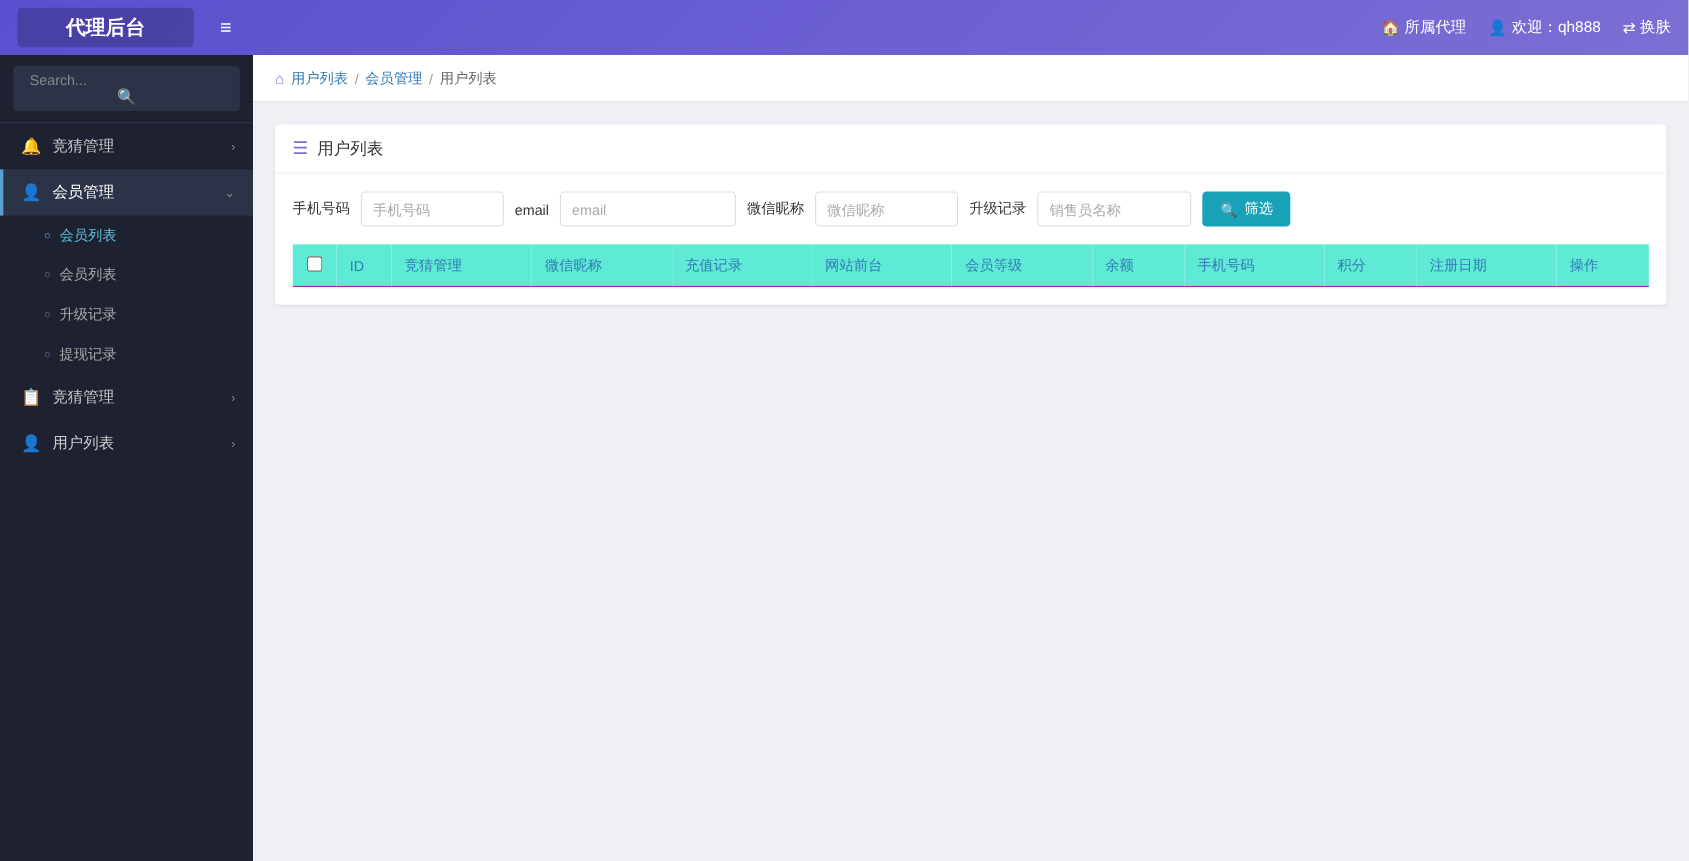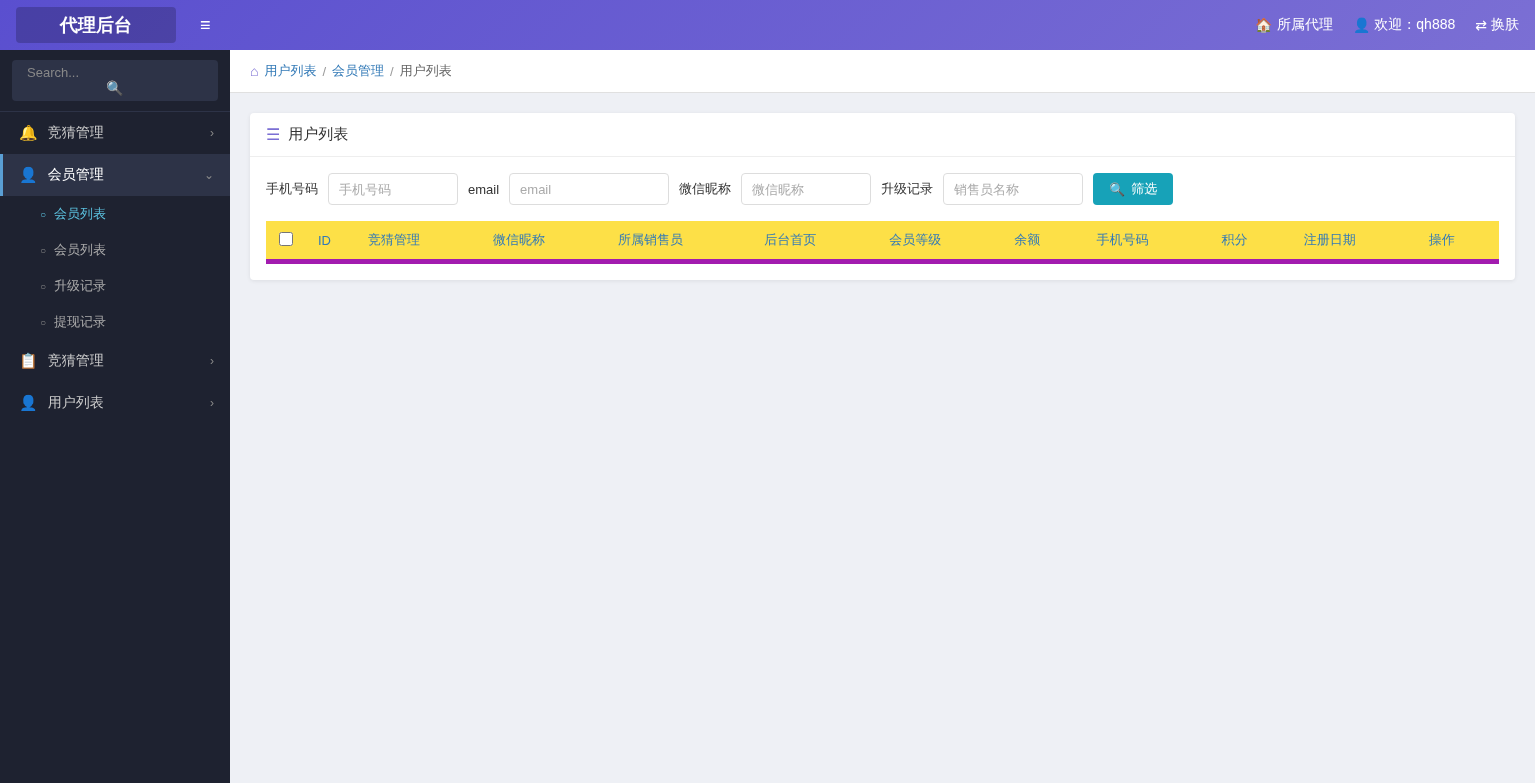--- a/index.html
+++ b/index.html
@@ -212,22 +212,22 @@
     }
 
     
     .table-wrapper { overflow-x: auto; }
     table {
       width: 100%;
       border-collapse: collapse;
       font-size: 13px;
     }
     table thead tr {
-      background: #fde047;
-      border-bottom: 5px solid #a21caf;
+      background: #5eead4;
+      border-bottom: 1px solid #a21caf;
     }
     table thead th {
       padding: 10px 12px;
       text-align: left;
       color: #337ab7;
       font-weight: 500;
       white-space: nowrap;
     }
     table thead th.col-check { width: 40px; text-align: center; }
     table thead th.col-id { width: 50px; }
@@ -369,24 +369,24 @@
                   <th class="col-id">
                     <span>ID</span>
                   </th>
                   <th>
                     <span>竞猜管理</span>
                   </th>
                   <th>
                     <span>微信昵称</span>
                   </th>
                   <th>
-                    <span>所属销售员</span>
-                  </th>
-                  <th>
-                    <span>后台首页</span>
+                    <span>充值记录</span>
+                  </th>
+                  <th>
+                    <span>网站前台</span>
                   </th>
                   <th>
                     <span>会员等级</span>
                   </th>
                   <th>
                     <span>余额</span>
                   </th>
                   <th>
                     <span>手机号码</span>
                   </th>

